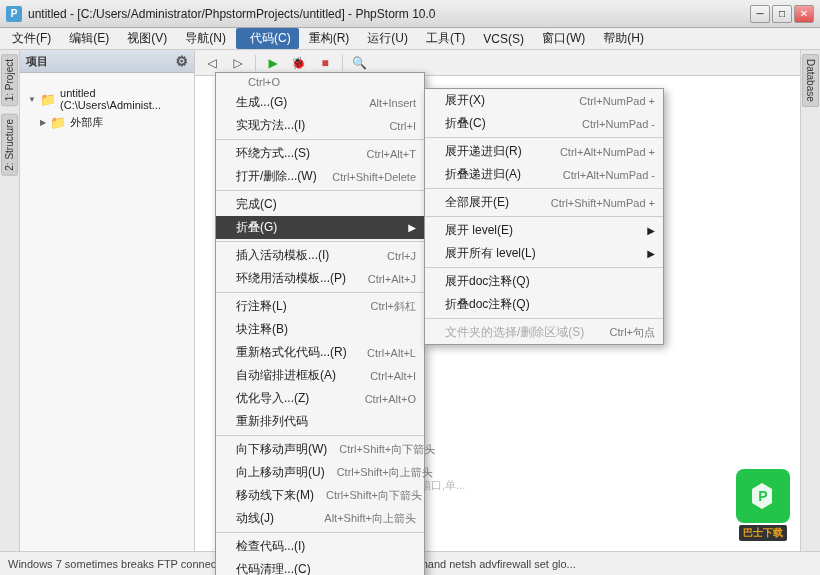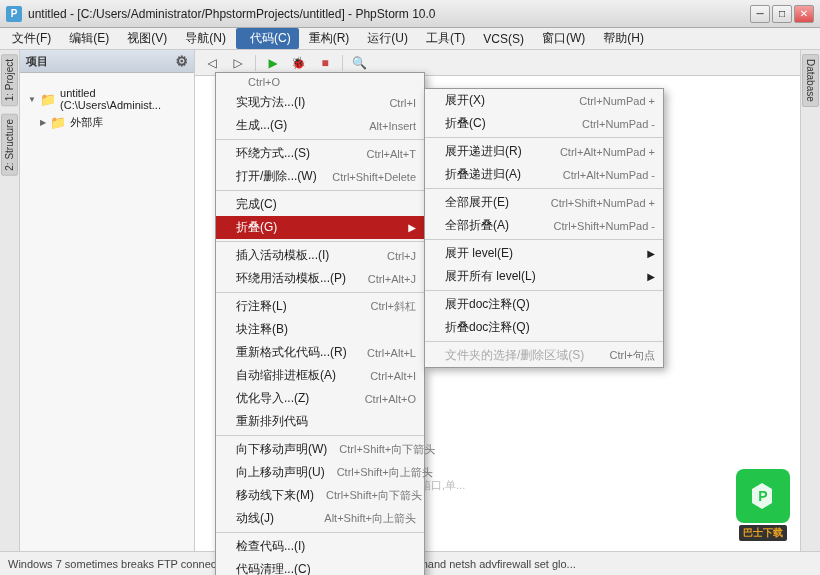--- a/index.html
+++ b/index.html
@@ -300,21 +300,21 @@
       padding: 3px 8px 3px 20px;
       cursor: pointer;
       display: flex;
       align-items: center;
       justify-content: space-between;
       white-space: nowrap;
       font-size: 12px;
       color: #222;
       position: relative;
     }
-    .dropdown-item.highlighted { background: #b91c1c; color: white; }
+    .dropdown-item.highlighted { background: #404040; color: white; }
     .dropdown-item.disabled { color: #aaa; cursor: default; }
     .dropdown-separator {
       height: 1px;
       background: #ccc;
       margin: 2px 0;
     }
     .dropdown-item-label { flex: 1; }
     .dropdown-item-shortcut {
       color: #777;
       font-size: 11px;
@@ -414,26 +414,26 @@
     <div class="sidebar-right-icon">Database</div>
   </div>
 
   <div id="dropdown-container">
 
     <div id="menu-code-dropdown">
       <div class="dropdown-item">
         <span class="dropdown-item-shortcut">Ctrl+O</span>
       </div>
       <div class="dropdown-item">
+        <span class="dropdown-item-label">生成...(G)</span>
+        <span class="dropdown-item-shortcut">Alt+Insert</span>
+      </div>
+      <div class="dropdown-item">
         <span class="dropdown-item-label">实现方法...(I)</span>
         <span class="dropdown-item-shortcut">Ctrl+I</span>
-      </div>
-      <div class="dropdown-item">
-        <span class="dropdown-item-label">生成...(G)</span>
-        <span class="dropdown-item-shortcut">Alt+Insert</span>
       </div>
       <div class="dropdown-separator"></div>
       <div class="dropdown-item">
         <span class="dropdown-item-label">环绕方式...(S)</span>
         <span class="dropdown-item-shortcut">Ctrl+Alt+T</span>
       </div>
       <div class="dropdown-item">
         <span class="dropdown-item-label">打开/删除...(W)</span>
         <span class="dropdown-item-shortcut">Ctrl+Shift+Delete</span>
       </div>
@@ -521,24 +521,20 @@
       </div>
       <div class="dropdown-item">
         <span class="dropdown-item-label">折叠递进归(A)</span>
         <span class="dropdown-item-shortcut">Ctrl+Alt+NumPad -</span>
       </div>
       <div class="dropdown-separator"></div>
       <div class="dropdown-item">
         <span class="dropdown-item-label">全部展开(E)</span>
         <span class="dropdown-item-shortcut">Ctrl+Shift+NumPad +</span>
       </div>
-      <div class="dropdown-item">
-        <span class="dropdown-item-label">全部折叠(A)</span>
-        <span class="dropdown-item-shortcut">Ctrl+Shift+NumPad -</span>
-      </div>
       <div class="dropdown-separator"></div>
       <div class="dropdown-item">
         <span class="dropdown-item-label">展开 level(E)</span>
         <span class="dropdown-item-arrow">▶</span>
       </div>
       <div class="dropdown-item">
         <span class="dropdown-item-label">展开所有 level(L)</span>
         <span class="dropdown-item-arrow">▶</span>
       </div>
       <div class="dropdown-separator"></div>

